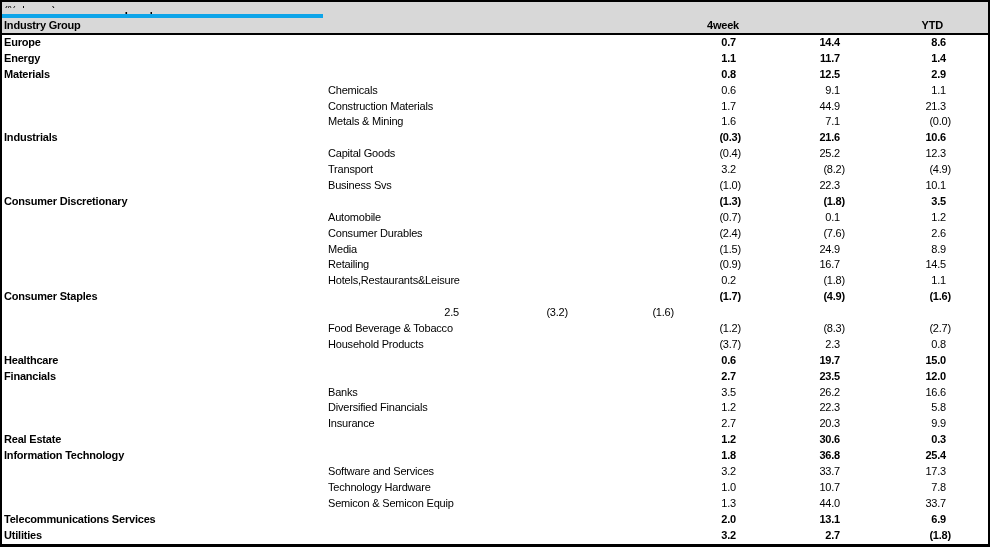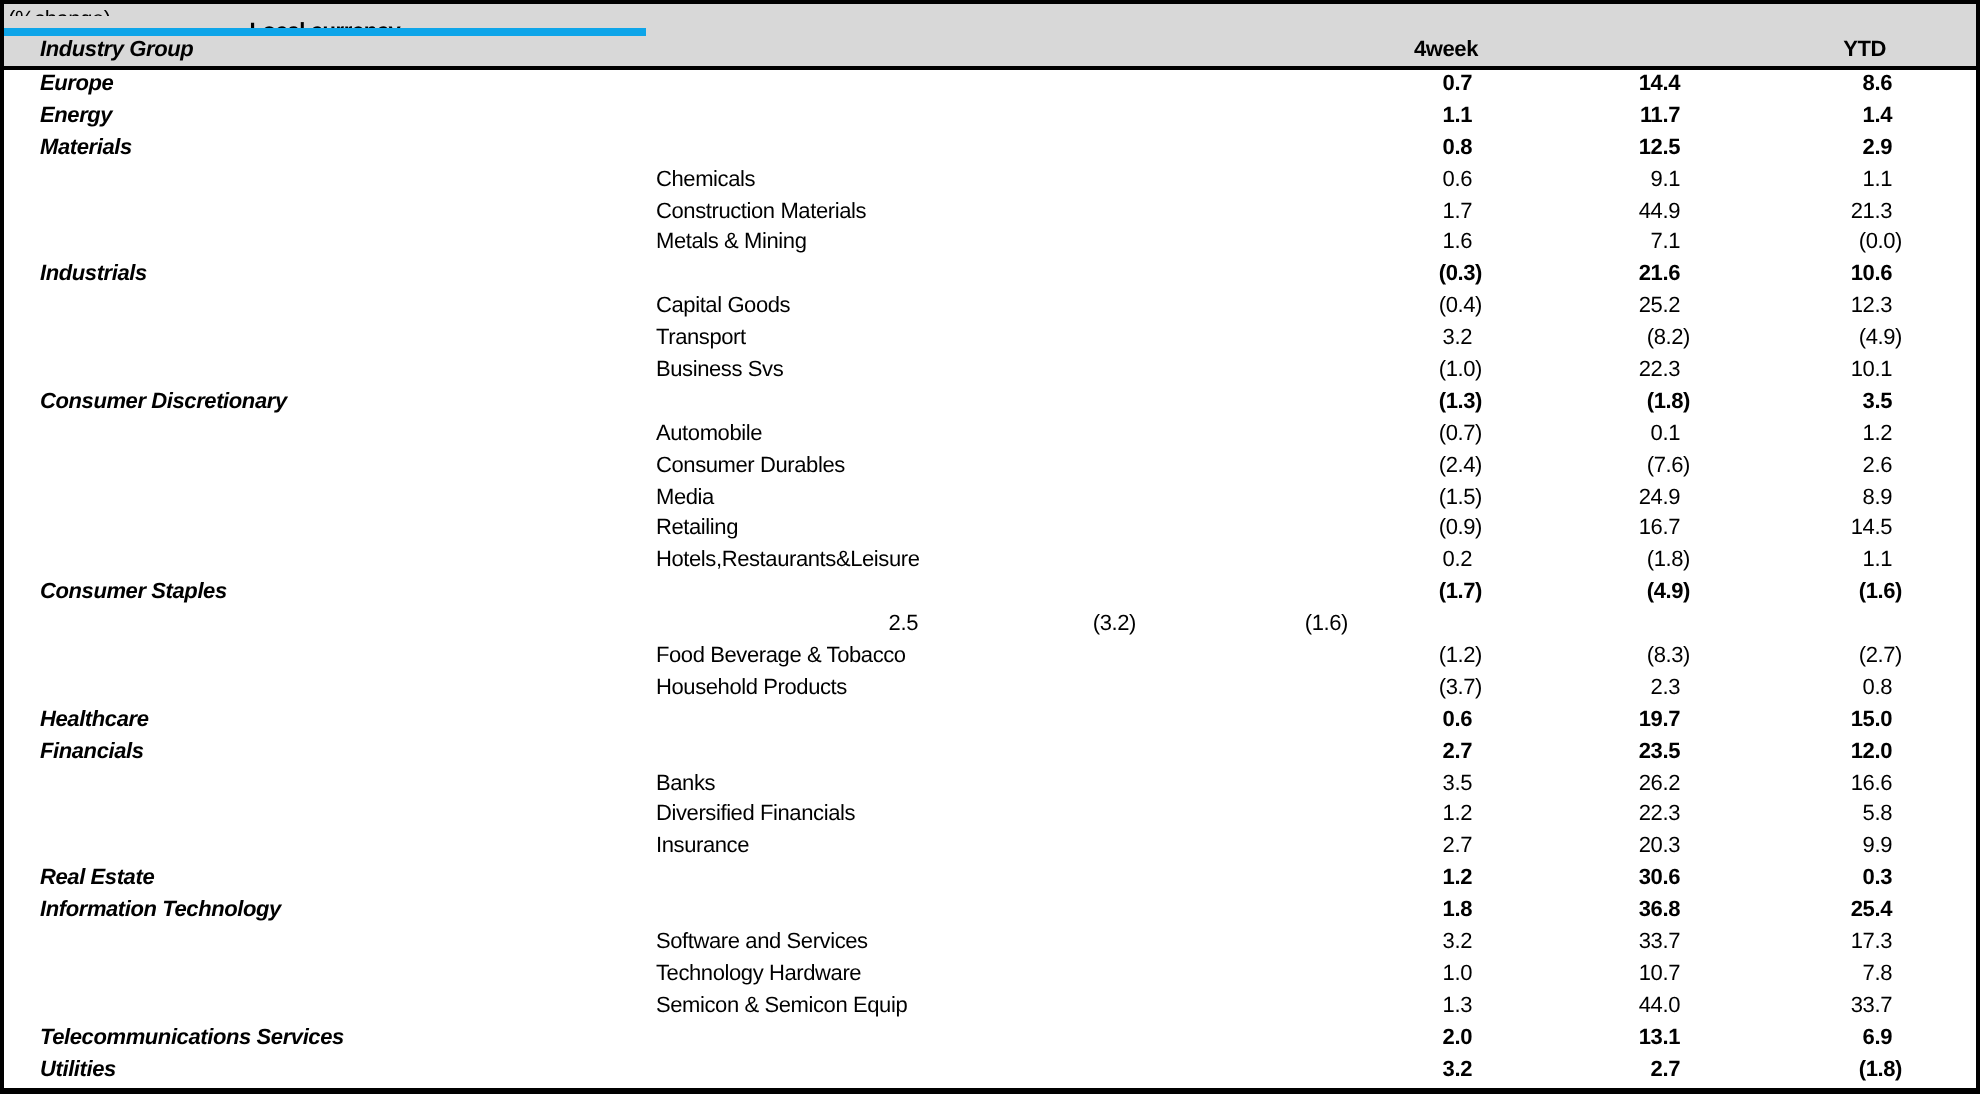--- a/index.html
+++ b/index.html
@@ -20,21 +20,21 @@
   .hdr-row1 { display: flex; height: 16px; line-height: 16px; flex-direction: column; }
   .cell-change { width: 665px; padding-left: 2px; box-sizing: border-box; }
   .cell-localcur {
     width: 321px; box-sizing: border-box;
     text-align: center; font-weight: bold;
     border-bottom: 4px solid #0ea5e9;
   }
   .row { display: flex; height: 15.9px; line-height: 15.9px; }
   .hdr-row2 { height: 15px; line-height: 15px; }
   .c { box-sizing: border-box; overflow: hidden; white-space: nowrap; }
-  .main { width: 325px; padding-left: 18px; font-style: italic; }
+  .main { width: 325px; padding-left: 2px; }
   .sub  { width: 277px; padding-left: 1px; }
   .n    { text-align: right; }
   .c3   { width: 137px; }
   .c4   { width: 104px; }
   .c5   { width: 106px; }
   .fill { width: 37px; }
   .pos  { padding-right: 5px; }   
   .h4w  { padding-right: 2px; }
   .h12  { padding-right: 6px; margin-top: 38px; }
   .hyt  { padding-right: 8px; }

